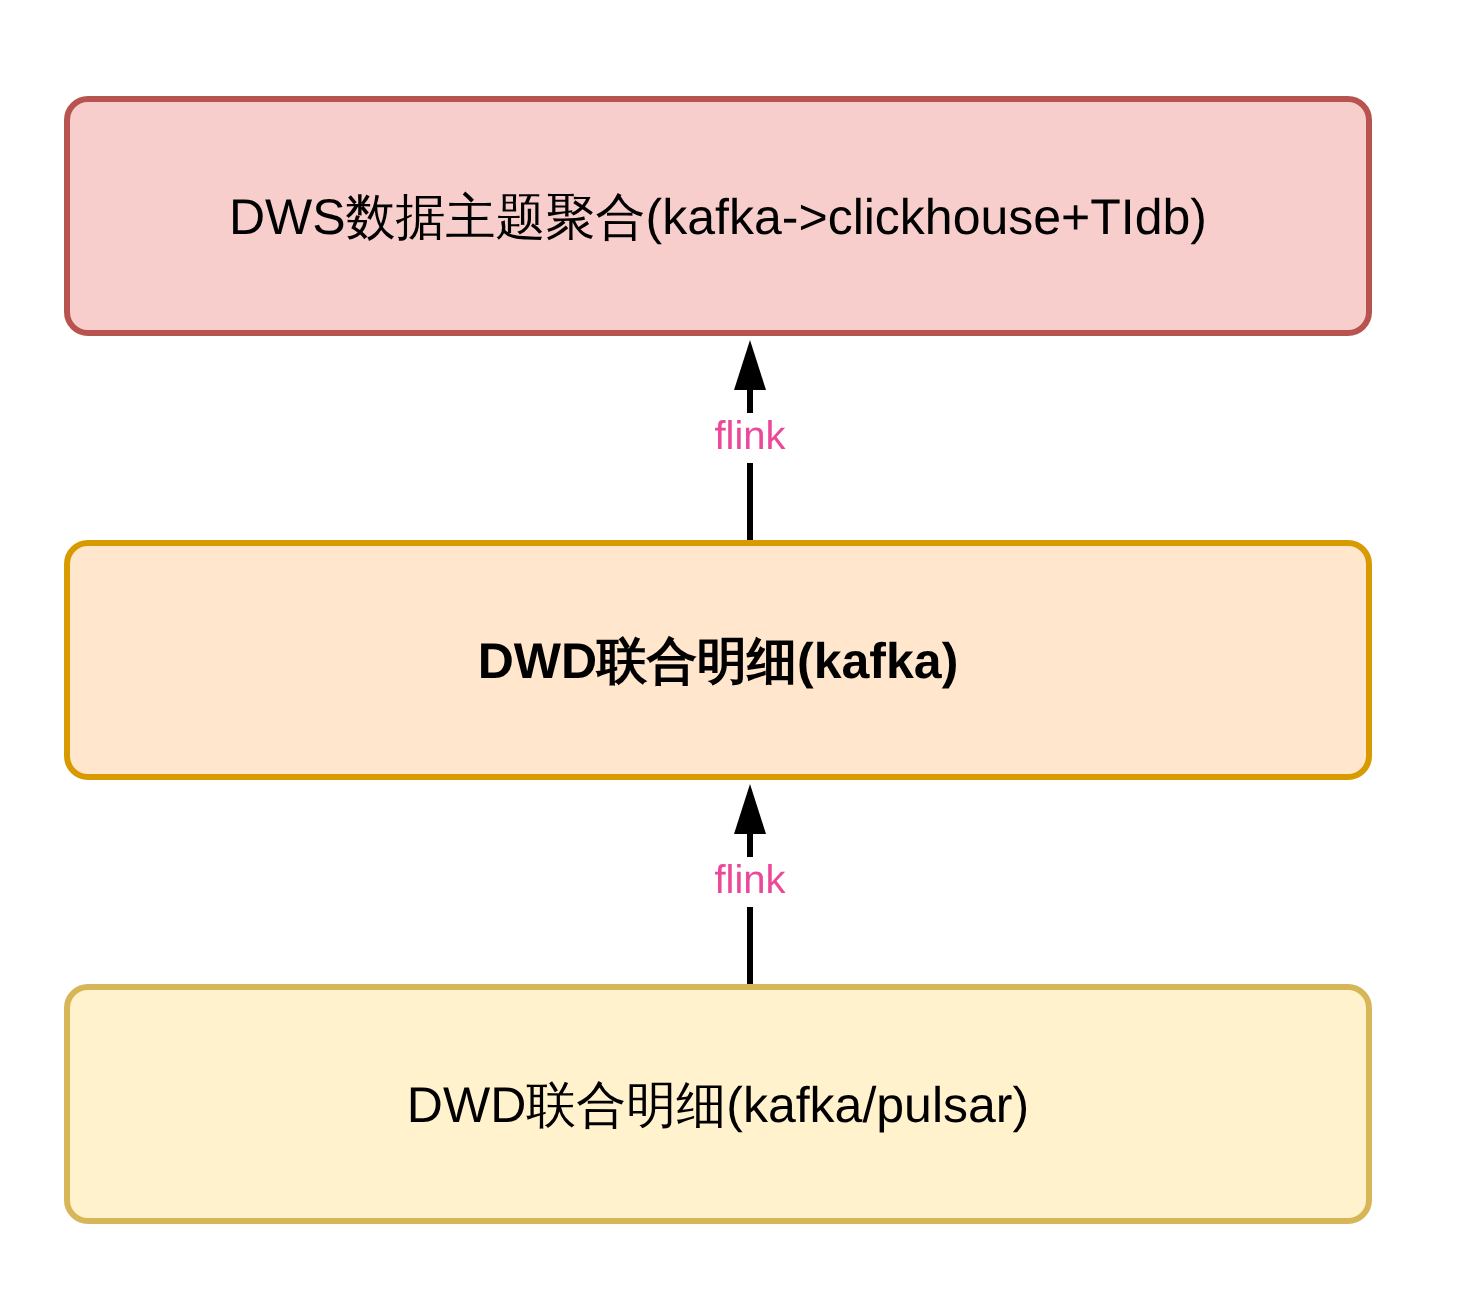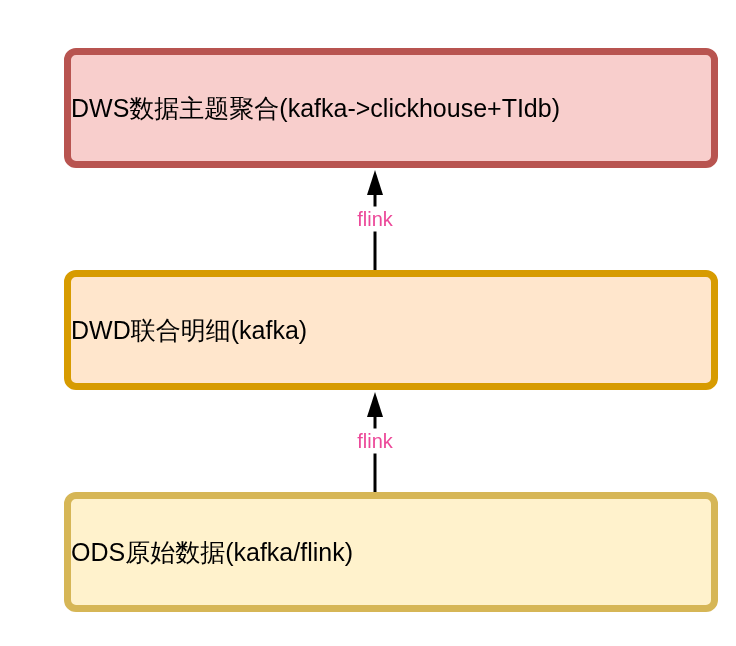--- a/index.html
+++ b/index.html
@@ -10,28 +10,29 @@
   .canvas {
     position: relative;
     width: 736px;
     height: 646px;
     background: #ffffff;
     overflow: hidden;
     font-family: "Liberation Sans", "DejaVu Sans", sans-serif;
   }
   .node {
     position: absolute;
-    left: 64px;
+    left: 32px;
     width: 654px;
     height: 120px;
     box-sizing: border-box;
-    border: 7px solid #7f1d1d;
+    border: 3px solid #7f1d1d;
     border-radius: 12px;
     display: flex;
     align-items: center;
+    justify-content: center;
     text-align: center;
   }
   .node-label {
     font-size: 25px;
     color: #000000;
     white-space: nowrap;
   }
   #node-dws { top: 48px; }
   #node-dwd { top: 270px; }
   #node-ods { top: 492px; }
@@ -64,27 +65,27 @@
   <div class="node" id="node-dws" style="background-color: rgb(248, 206, 204); border-color: rgb(184, 84, 80);">
     <span class="node-label">DWS数据主题聚合(kafka-&gt;clickhouse+TIdb)</span>
   </div>
 
   <svg class="edge" id="edge-1" viewBox="0 0 40 102">
     <line x1="20" y1="102" x2="20" y2="24" stroke-width="3" stroke="#000000"></line>
     <polygon points="20,2 28,27 12,27" fill="#000000"></polygon>
   </svg>
   <span class="edge-label" id="edge-label-1">flink</span>
 
-  <div class="node" id="node-dwd" style="background-color: rgb(255, 230, 204); border-color: rgb(215, 155, 0);">
+  <div class="node" id="node-dwd" style="background-color: rgb(255, 230, 204); border-color: rgb(215, 155, 0); font-weight: bold;">
     <span class="node-label">DWD联合明细(kafka)</span>
   </div>
 
   <svg class="edge" id="edge-2" viewBox="0 0 40 102">
     <line x1="20" y1="102" x2="20" y2="24" stroke-width="3" stroke="#000000"></line>
     <polygon points="20,2 28,27 12,27" fill="#000000"></polygon>
   </svg>
   <span class="edge-label" id="edge-label-2">flink</span>
 
   <div class="node" id="node-ods" style="background-color: rgb(255, 242, 204); border-color: rgb(214, 182, 86);">
-    <span class="node-label">ODS原始数据(kafka/flink)</span>
+    <span class="node-label">DWD联合明细(kafka/pulsar)</span>
   </div>
 
 </div>
 
 </body></html>

